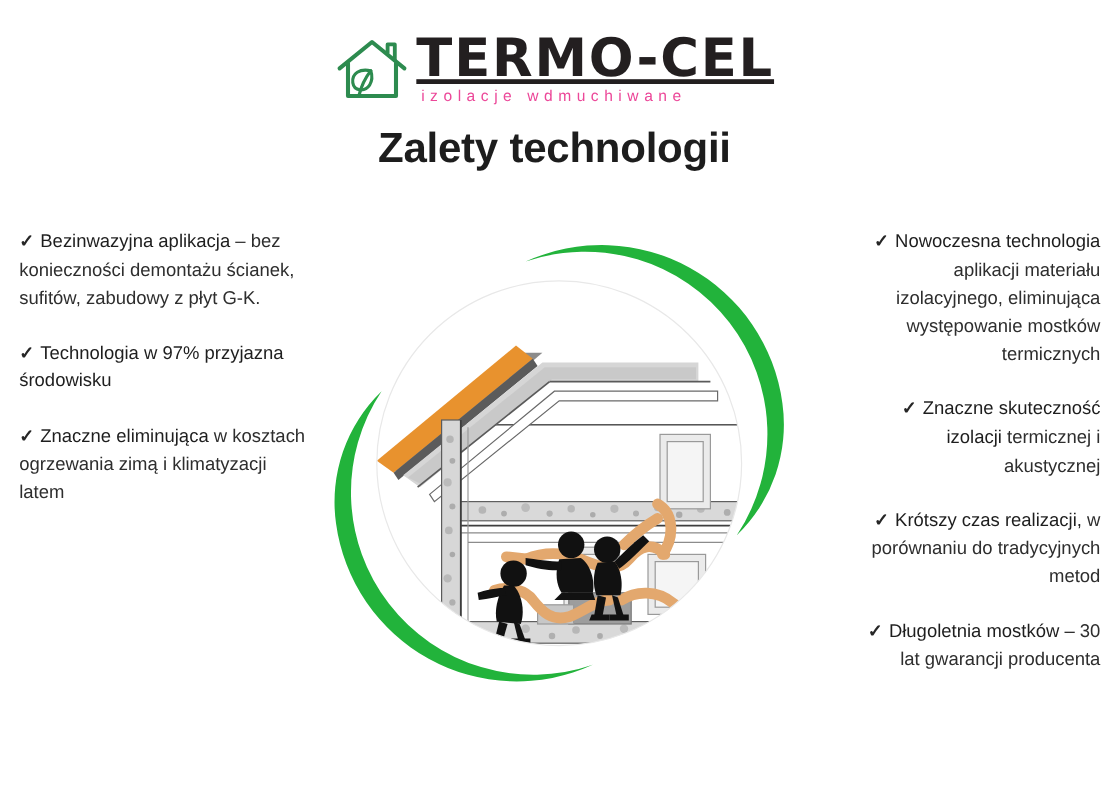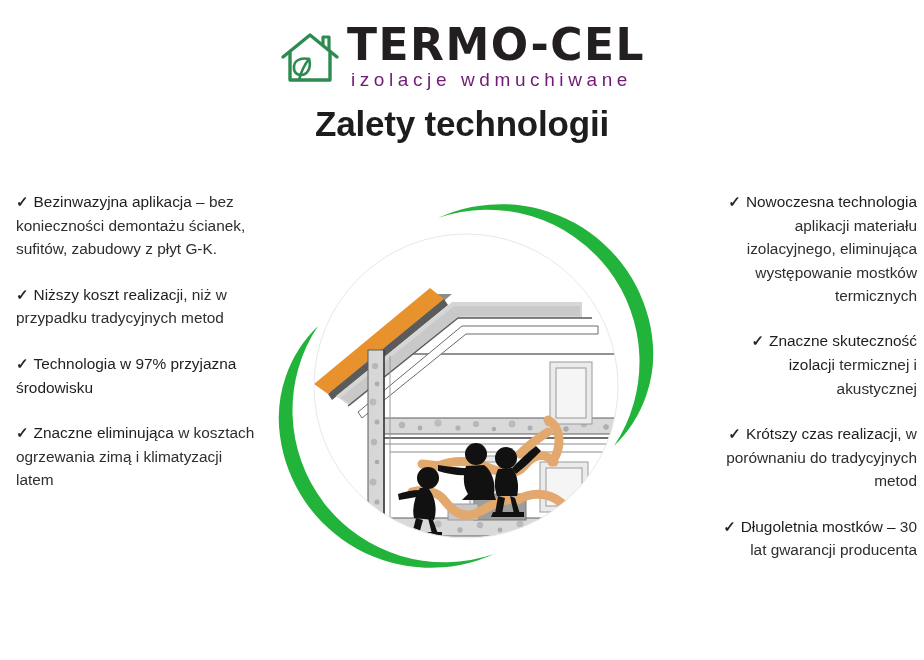--- a/index.html
+++ b/index.html
@@ -40,26 +40,27 @@
     justify-content: center;
   }
   #logo-wordmark {
     font-family: "DejaVu Sans", sans-serif;
     font-weight: bold;
     font-size: 44px;
     letter-spacing: 1.5px;
     line-height: 0.98;
     color: #231f20;
     white-space: nowrap;
+    text-decoration: underline;
   }
   #logo-tagline {
     font-family: "Liberation Sans", sans-serif;
-    font-size: 19px;
+    font-size: 13px;
     letter-spacing: 4.6px;
-    color: #701a75;
+    color: #ec4899;
     margin-top: 2px;
     margin-left: 4px;
     white-space: nowrap;
   }
 
   
   #page-title {
     position: absolute;
     left: 0;
     top: 104px;
@@ -133,23 +134,20 @@
 </div>
 
 <div id="page-title">Zalety technologii</div>
 
 <div id="benefits-left" class="benefits-col">
 
   <div class="benefit-item">
     <span class="benefit-check">✓</span><span class="benefit-strong">Bezinwazyjna aplikacja</span><span class="benefit-rest"> – bez konieczności demontażu ścianek, sufitów, zabudowy z płyt G-K.</span>
   </div>
 
-  <div class="benefit-item">
-    <span class="benefit-check">✓</span><span class="benefit-strong">Niższy koszt realizacji,</span><span class="benefit-rest"> niż w przypadku tradycyjnych metod</span>
-  </div>
 
   <div class="benefit-item">
     <span class="benefit-check">✓</span><span class="benefit-strong">Technologia w 97% przyjazna środowisku</span><span class="benefit-rest"></span>
   </div>
 
   <div class="benefit-item">
     <span class="benefit-check">✓</span><span class="benefit-strong">Znaczne eliminująca</span><span class="benefit-rest"> w kosztach ogrzewania zimą i klimatyzacji latem</span>
   </div>
 
 </div>

